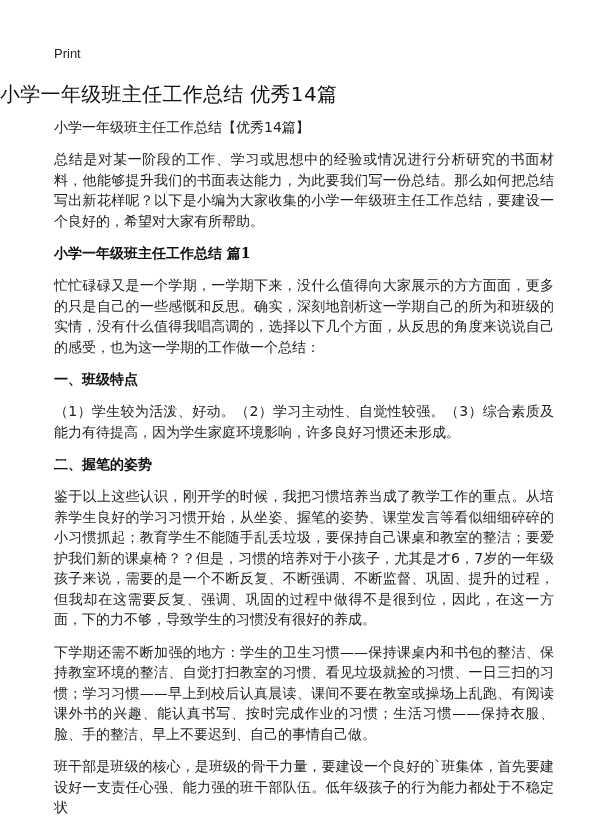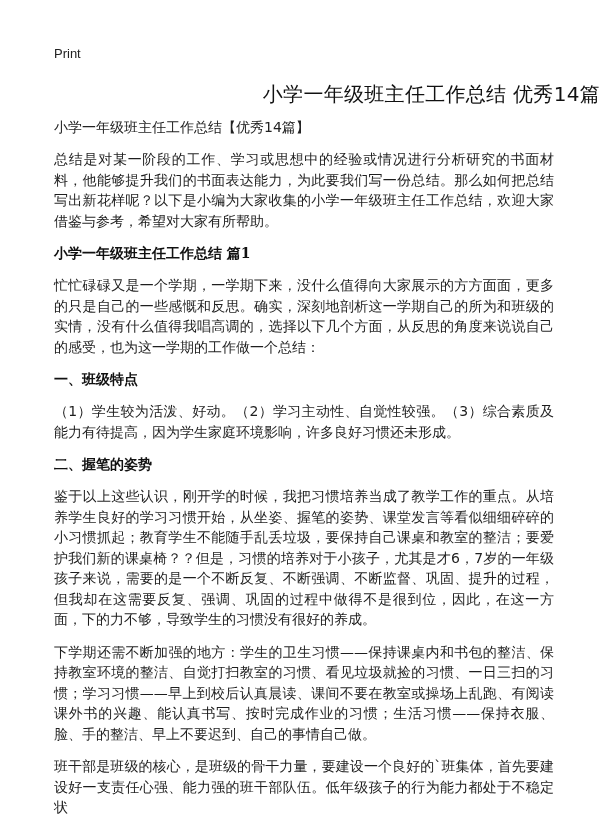--- a/index.html
+++ b/index.html
@@ -27,21 +27,21 @@
     left: 0;
     font-family: Liberation Sans, sans-serif;
     font-size: 13px;
     color: #222;
   }
   .doc-title {
     position: absolute;
     top: 81px;
     left: -54px;
     width: 600px;
-    text-align: right;
+    text-align: left;
     font-size: 20px;
     font-weight: normal;
     color: #111;
     margin: 0;
     letter-spacing: 0.3px;
   }
   .content {
     position: absolute;
     top: 117px;
     left: 0;
@@ -72,21 +72,21 @@
 </style>
 </head>
 <body>
 
 <div class="page">
   <div class="print-label">Print</div>
   <h1 class="doc-title">小学一年级班主任工作总结 优秀14篇</h1>
 
   <div class="content">
     <p class="subtitle">小学一年级班主任工作总结【优秀14篇】</p>
-    <p class="para">总结是对某一阶段的工作、学习或思想中的经验或情况进行分析研究的书面材料，他能够提升我们的书面表达能力，为此要我们写一份总结。那么如何把总结写出新花样呢？以下是小编为大家收集的小学一年级班主任工作总结，欢迎大家借鉴与参考，希望对大家有所帮助。</p>
+    <p class="para">总结是对某一阶段的工作、学习或思想中的经验或情况进行分析研究的书面材料，他能够提升我们的书面表达能力，为此要我们写一份总结。那么如何把总结写出新花样呢？以下是小编为大家收集的小学一年级班主任工作总结，要建设一个良好的，希望对大家有所帮助。</p>
     <p class="heading">小学一年级班主任工作总结 篇1</p>
     <p class="para">忙忙碌碌又是一个学期，一学期下来，没什么值得向大家展示的方方面面，更多的只是自己的一些感慨和反思。确实，深刻地剖析这一学期自己的所为和班级的实情，没有什么值得我唱高调的，选择以下几个方面，从反思的角度来说说自己的感受，也为这一学期的工作做一个总结：</p>
 
     <p class="heading">一、班级特点</p>
     <p class="para">（1）学生较为活泼、好动。（2）学习主动性、自觉性较强。（3）综合素质及能力有待提高，因为学生家庭环境影响，许多良好习惯还未形成。</p>
 
     <p class="heading">二、握笔的姿势</p>
     <p class="para">鉴于以上这些认识，刚开学的时候，我把习惯培养当成了教学工作的重点。从培养学生良好的学习习惯开始，从坐姿、握笔的姿势、课堂发言等看似细细碎碎的小习惯抓起；教育学生不能随手乱丢垃圾，要保持自己课桌和教室的整洁；要爱护我们新的课桌椅？？但是，习惯的培养对于小孩子，尤其是才6，7岁的一年级孩子来说，需要的是一个不断反复、不断强调、不断监督、巩固、提升的过程，但我却在这需要反复、强调、巩固的过程中做得不是很到位，因此，在这一方面，下的力不够，导致学生的习惯没有很好的养成。</p>
     <p class="para">下学期还需不断加强的地方：学生的卫生习惯——保持课桌内和书包的整洁、保持教室环境的整洁、自觉打扫教室的习惯、看见垃圾就捡的习惯、一日三扫的习惯；学习习惯——早上到校后认真晨读、课间不要在教室或操场上乱跑、有阅读课外书的兴趣、能认真书写、按时完成作业的习惯；生活习惯——保持衣服、脸、手的整洁、早上不要迟到、自己的事情自己做。</p>
 

